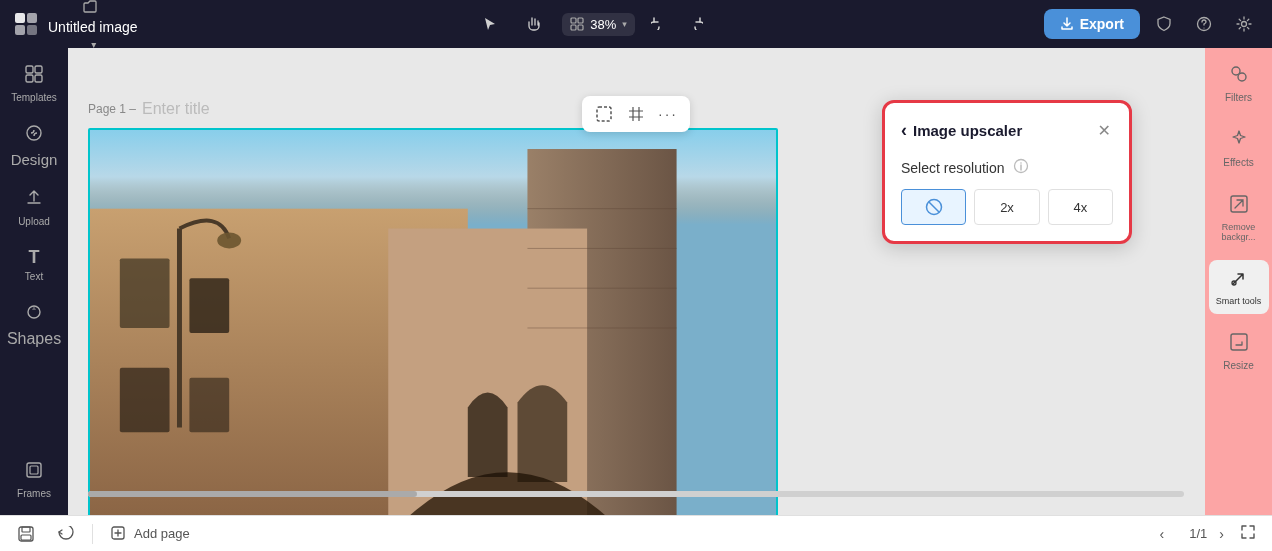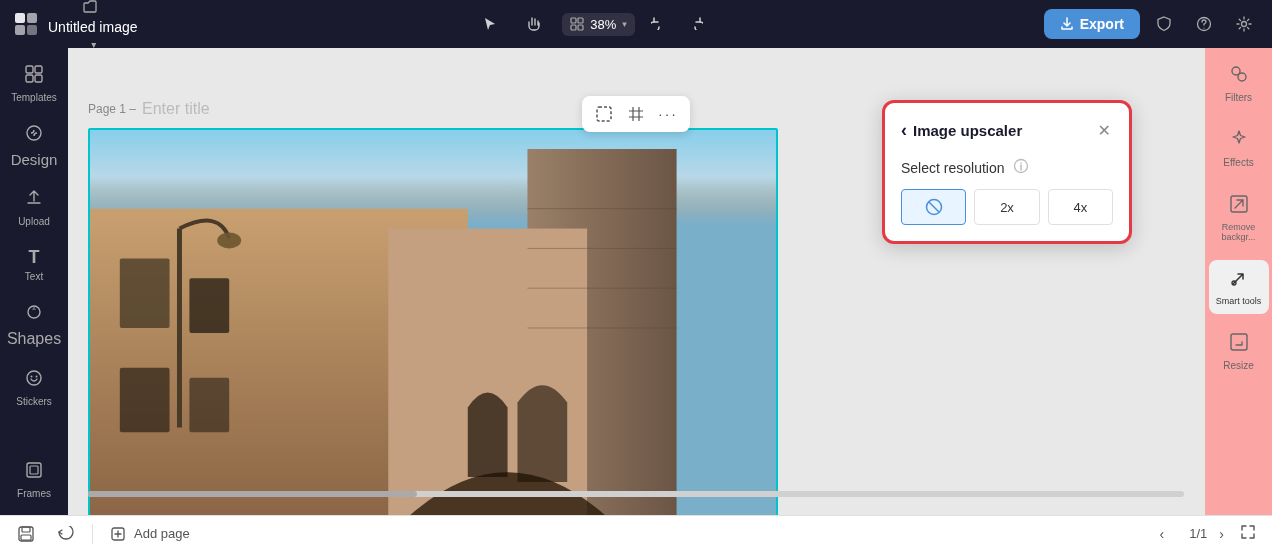--- a/index.html
+++ b/index.html
@@ -179,21 +179,21 @@
       background: white;
       border-top: 1px solid #e0e0e0;
       display: flex;
       align-items: center;
       padding: 0 12px;
       gap: 12px;
       flex-shrink: 0;
     }
     .bottom-bar-btn {
       background: none; border: none; cursor: pointer;
-      display: flex; align-items: flex-end; gap: 5px;
+      display: flex; align-items: flex-start; gap: 5px;
       font-size: 13px; color: #555; border-radius: 4px; padding: 4px 6px;
     }
     .bottom-divider { width: 1px; height: 20px; background: #e0e0e0; }
     .bottom-right {
       margin-left: auto;
       display: flex; align-items: center; gap: 8px;
     }
     .page-nav-btn {
       background: none; border: none; cursor: pointer; color: #555; font-size: 14px; padding: 2px 4px;
     }
@@ -393,31 +393,20 @@
       <span style="font-size:10px; color:#aaa">Text</span>
     </div>
     <div class="sidebar-item">
       <span class="icon">
         <svg width="20" height="20" viewBox="0 0 20 20" fill="none">
           <circle cx="10" cy="10" r="6" stroke="#aaa" stroke-width="1.4"></circle>
           <path d="M10 4l2 4H8l2-4z" fill="#aaa" opacity="0.5"></path>
         </svg>
       </span>
       <span style="font-size:16px; color:#aaa">Shapes</span>
-    </div>
-    <div class="sidebar-item">
-      <span class="icon">
-        <svg width="20" height="20" viewBox="0 0 20 20" fill="none">
-          <circle cx="10" cy="10" r="7" stroke="#aaa" stroke-width="1.4"></circle>
-          <path d="M7 11s1 2 3 2 3-2 3-2" stroke="#aaa" stroke-width="1.3" stroke-linecap="round"></path>
-          <circle cx="7.5" cy="8.5" r="1" fill="#aaa"></circle>
-          <circle cx="12.5" cy="8.5" r="1" fill="#aaa"></circle>
-        </svg>
-      </span>
-      <span style="font-size:10px; color:#aaa">Stickers</span>
     </div>
     <div class="sidebar-item sidebar-item-last">
       <span class="icon">
         <svg width="20" height="20" viewBox="0 0 20 20" fill="none">
           <rect x="3" y="3" width="14" height="14" rx="2" stroke="#aaa" stroke-width="1.4"></rect>
           <rect x="6" y="6" width="8" height="8" rx="1" stroke="#aaa" stroke-width="1.2"></rect>
         </svg>
       </span>
       <span style="font-size:10px; color:#aaa">Frames</span>
     </div>

